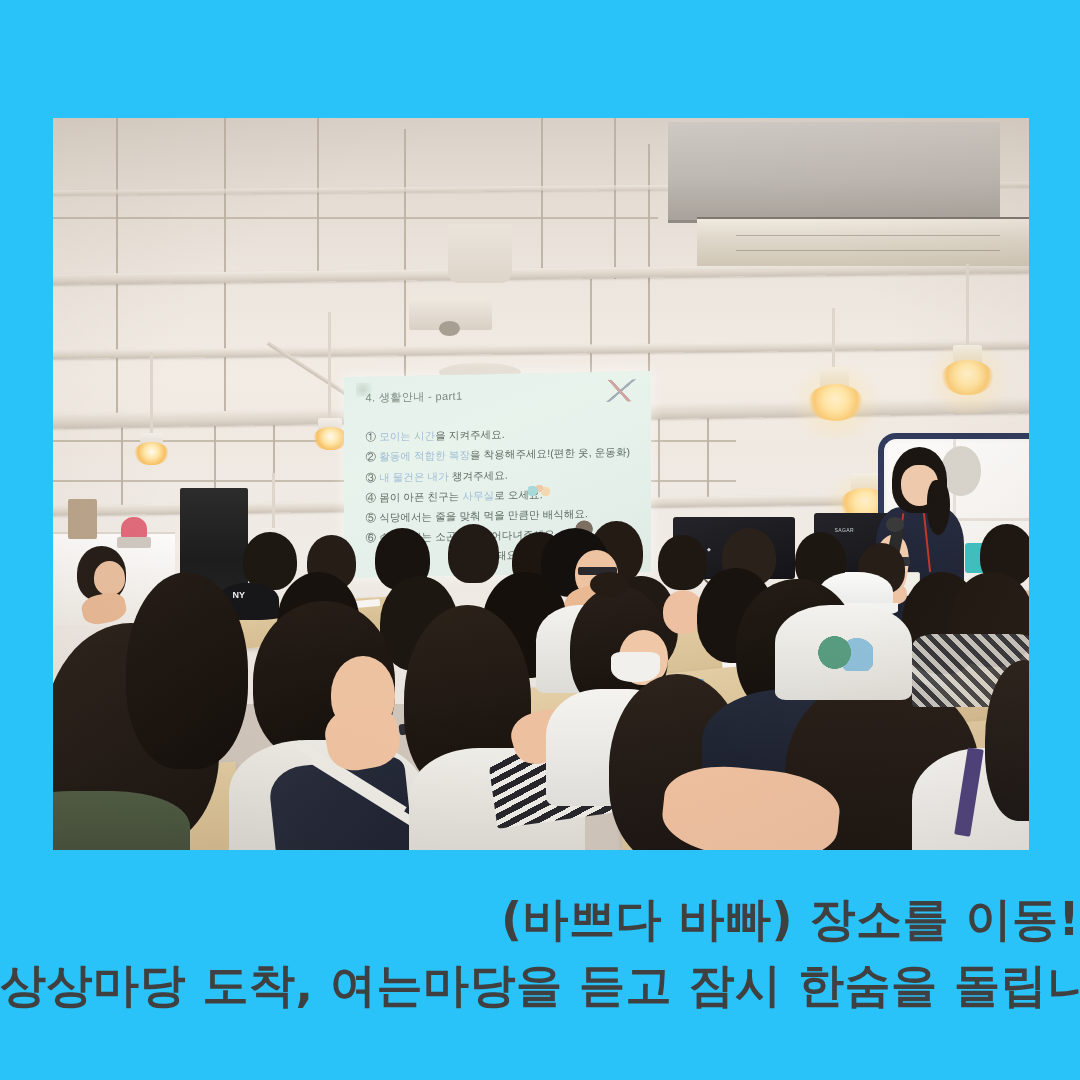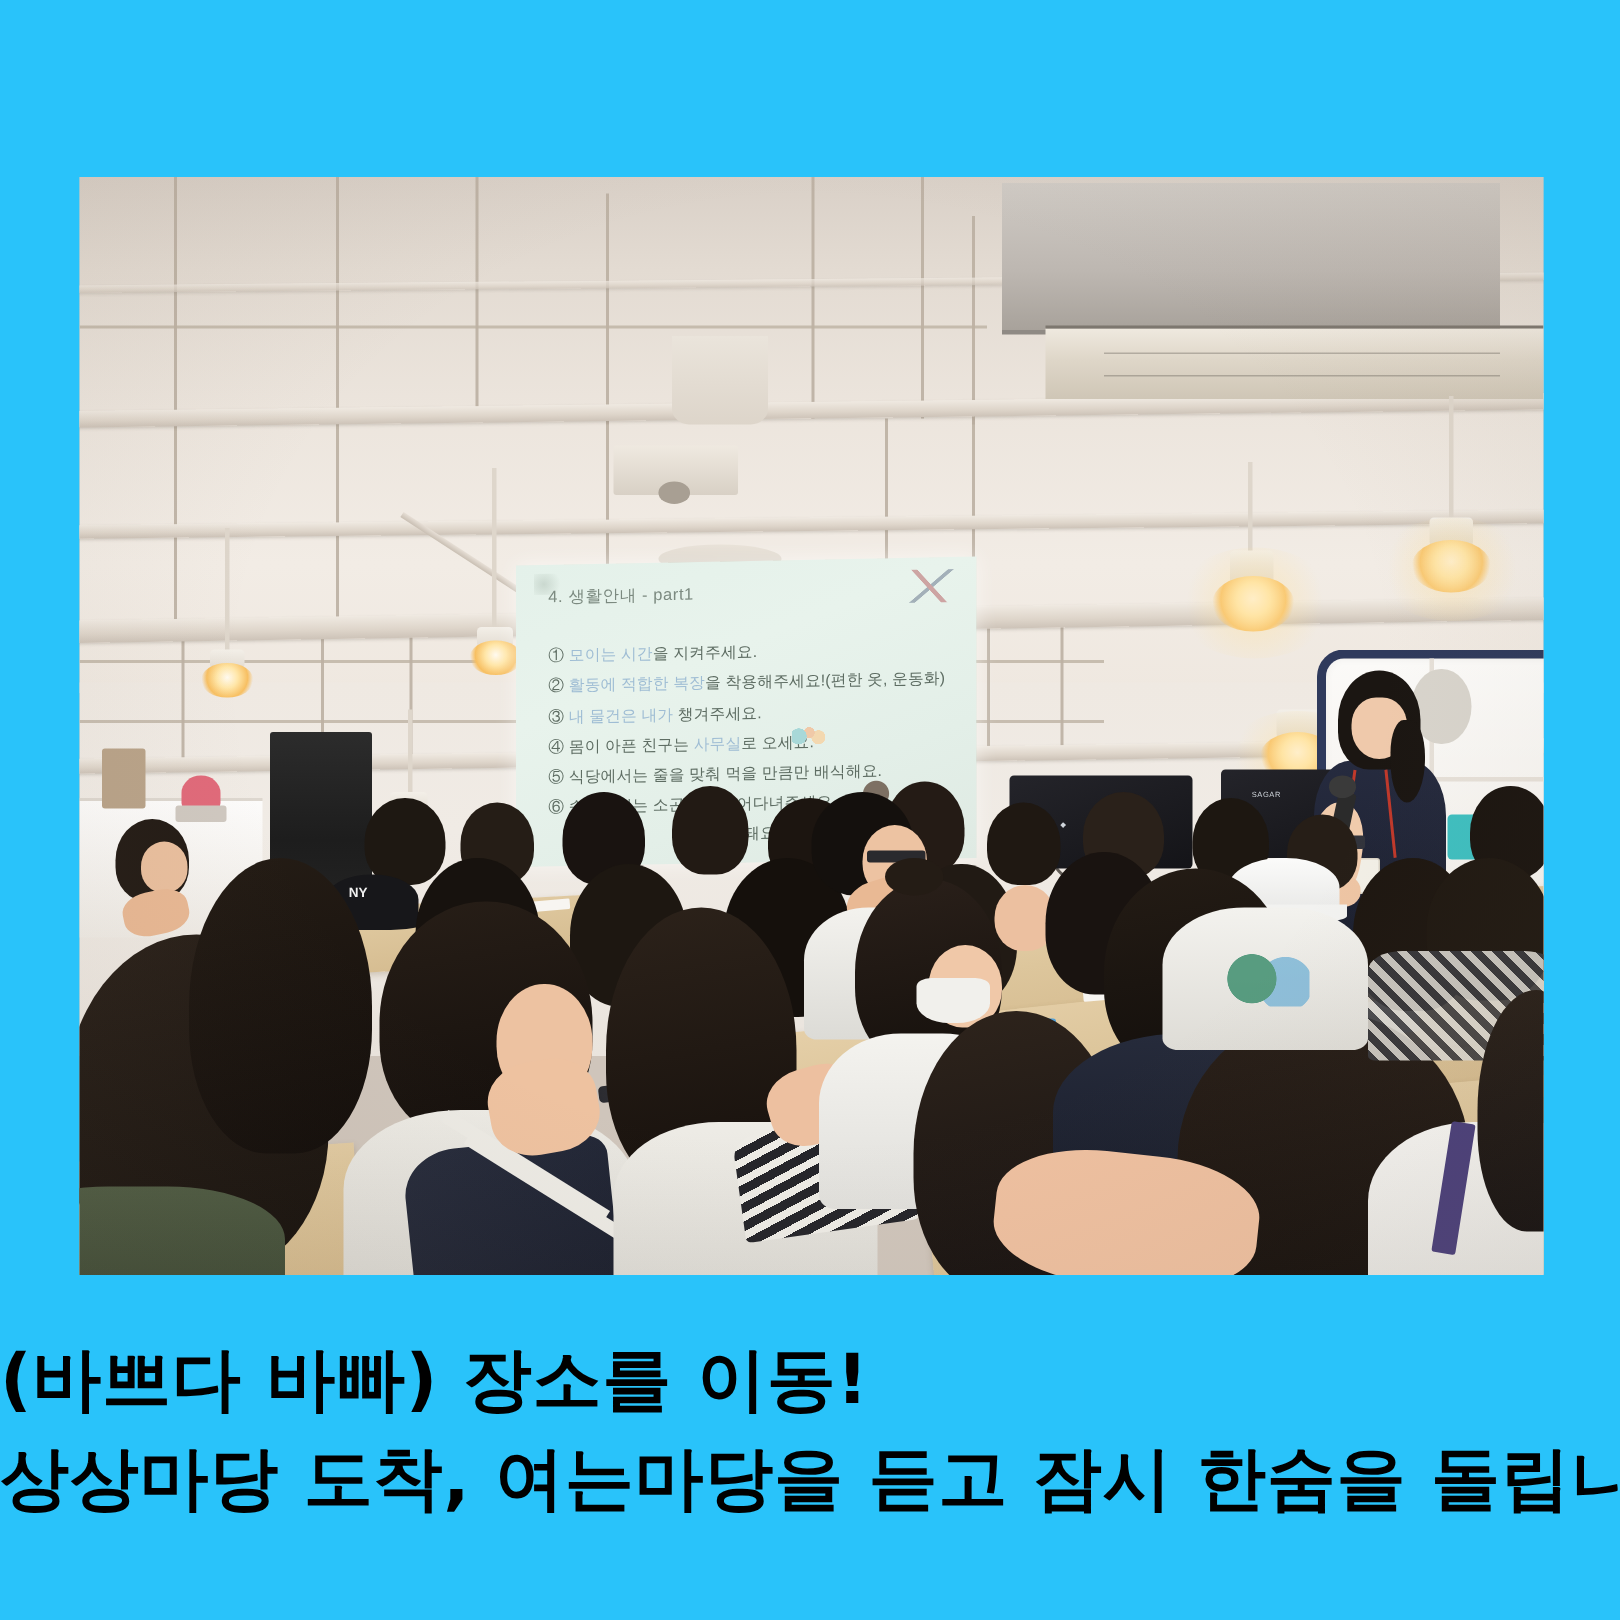--- a/index.html
+++ b/index.html
@@ -376,22 +376,22 @@
     position:absolute;
     background:#f7f5f1; border-radius:1px; transform: rotate(-5deg);
   }
 
   
   #caption {
     position: absolute;
     left: 0;
     top: 886px;
     width: 1080px;
-    text-align: left;
-    color: #000000;
+    text-align: right;
+    color: #404040;
   }
   .cap-line {
     display: block;
     font-family: "DejaVu Sans", "Liberation Sans", sans-serif;
     font-weight: 700;
     font-size: 46px;
     line-height: 66px;
     letter-spacing: 0.5px;
     white-space: nowrap;
   }

